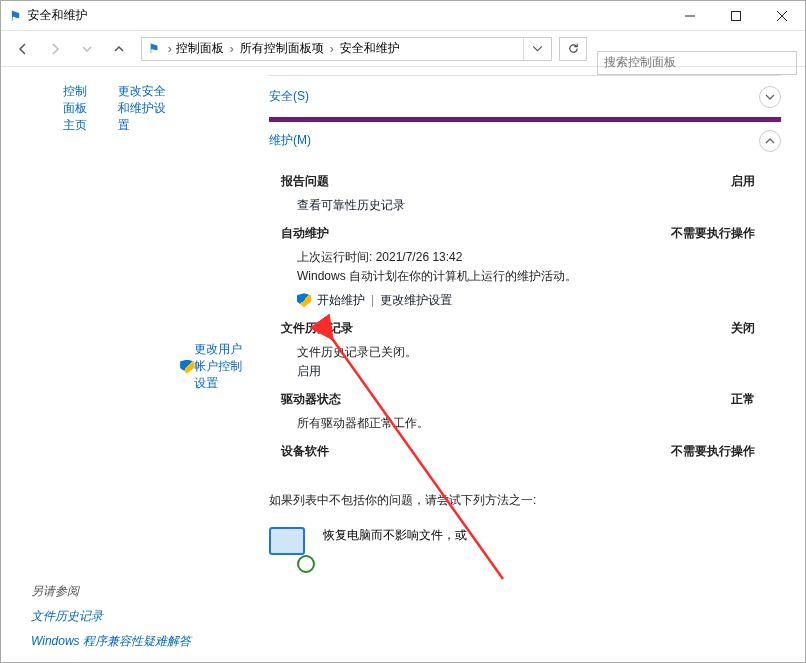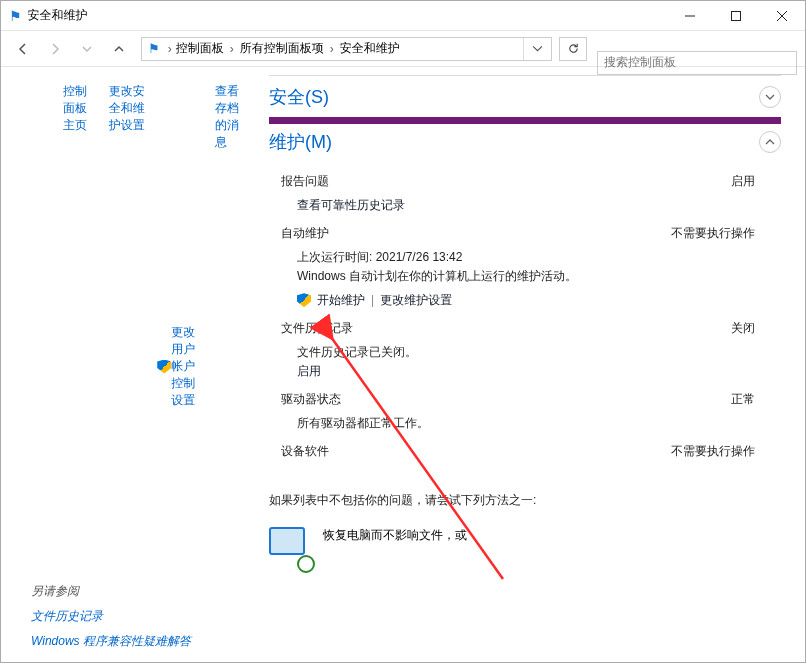--- a/index.html
+++ b/index.html
@@ -28,25 +28,25 @@
 .sidebar{width:224px;padding:16px 12px 12px 30px;display:flex;flex-direction:row;gap:10px;border-right:0;margin-left:32px;}
 .sidelink{color:#0066cc;cursor:pointer;}
 .sidelink.head{color:#0066cc;}
 .row-icon{display:flex;align-items:center;}
 .shield{display:inline-block;width:14px;height:14px;background:linear-gradient(135deg,#0078d7 50%,#ffb900 50%);clip-path:polygon(50% 0,100% 15%,100% 60%,50% 100%,0 60%,0 15%);flex-shrink:0;}
 .sidebottom{position:absolute;bottom:12px;left:12px;width:200px;padding-left:18px;font-style:italic;}
 .sidebottom .sec-head{color:#555;margin-bottom:8px;}
 .main{flex:1;padding:8px 24px 0 12px;overflow:hidden;position:relative;}
 .statusline{color:#222;margin-bottom:18px;}
 .section{border-top:1px solid #ddd;display:flex;align-items:center;justify-content:space-between;height:42px;}
-.section-title{color:#0066cc;font-size:18px;}
+.section-title{color:#0066cc;font-size:12px;}
 .chev{width:22px;height:22px;border:1px solid #ccc;border-radius:50%;display:flex;align-items:center;justify-content:center;color:#666;}
 .chev svg{width:10px;height:10px;}
 .sub{padding:4px 0 12px 12px;}
-.itemhead{display:flex;justify-content:space-between;margin-top:10px;}
+.itemhead{display:flex;justify-content:space-between;margin-top:10px;font-weight:bold;}
 .itemhead .lbl{color:#222;}
 .itemhead .val{color:#222;margin-right:26px;}
 .indent{padding:6px 0 0 16px;color:#222;line-height:1.6;}
 .link{color:#0f172a;cursor:pointer;}
 .linkrow{display:flex;align-items:center;gap:6px;margin-top:4px;}
 .bar{color:#888;}
 .footer-text{margin-top:20px;color:#222;}
 .recovery{display:flex;gap:14px;margin-top:18px;align-items:flex-start;}
 .recovery-icon{width:40px;height:40px;position:relative;}
 .monitor{width:36px;height:28px;border:2px solid #1e77d3;border-radius:3px;background:#cfe6f7;position:relative;}
@@ -129,41 +129,40 @@
 
 <div class="body">
   <div class="sidebar">
     <div class="sidelink head">控制面板主页</div>
     <div style="height:6px"></div>
     <div class="sidelink">更改安全和维护设置</div>
     <div class="row-icon">
       <span class="shield"></span>
       <span class="sidelink">更改用户帐户控制设置</span>
     </div>
-    <div class="sidelink">查看存档的消息</div>
 
     <div class="sidebottom">
       <div class="sec-head">另请参阅</div>
       <div class="sidelink" style="margin-bottom:8px">文件历史记录</div>
       <div class="sidelink">Windows 程序兼容性疑难解答</div>
     </div>
   </div>
 
   <div class="main">
 
     <div class="section">
       <span class="section-title">安全(S)</span>
       <span class="chev">
           <svg viewBox="0 0 10 10">
             <path d="M1 3 L5 7 L9 3" fill="none" stroke="currentColor" stroke-width="1.3"></path>
           </svg>
         </span>
     </div>
 
-    <div class="section" style="border-top:7px solid #701a75;align-items:center;">
+    <div class="section" style="border-top:5px solid #701a75;align-items:center;">
       <span class="section-title">维护(M)</span>
       <span class="chev">
           <svg viewBox="0 0 10 10">
             <path d="M1 7 L5 3 L9 7" fill="none" stroke="currentColor" stroke-width="1.3"></path>
           </svg>
         </span>
     </div>
 
     <div class="sub">
       <div class="itemhead">

